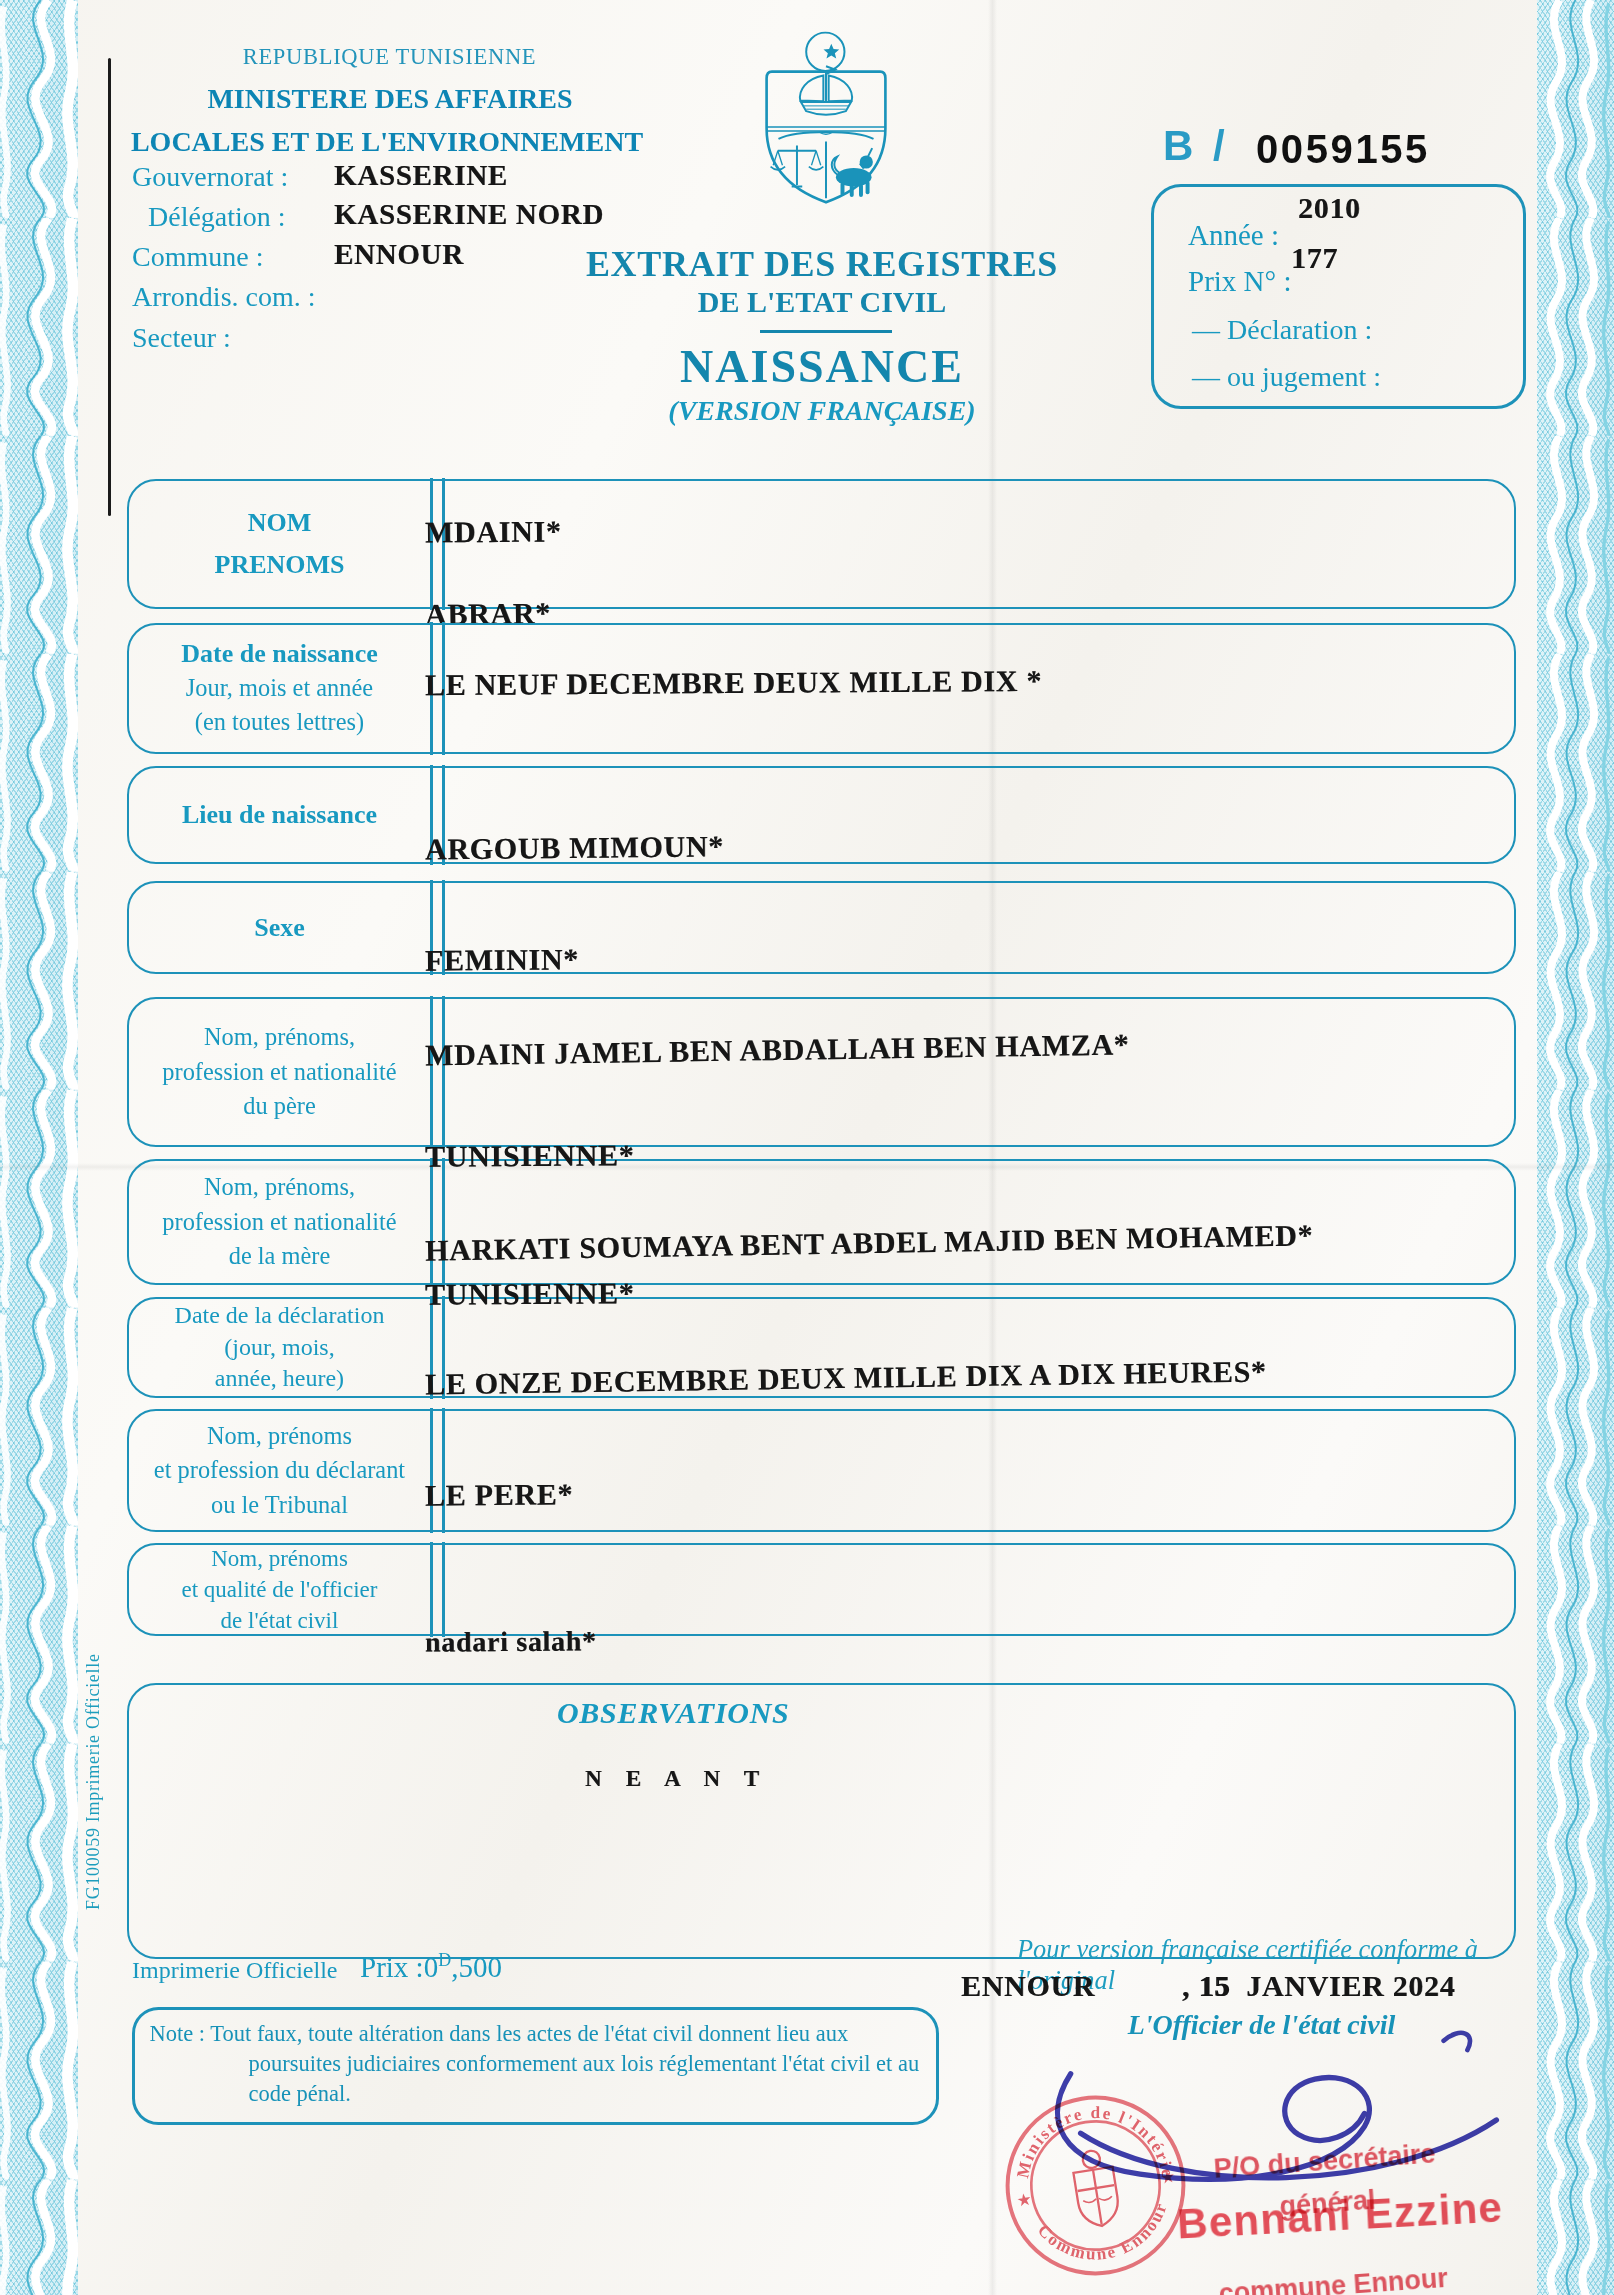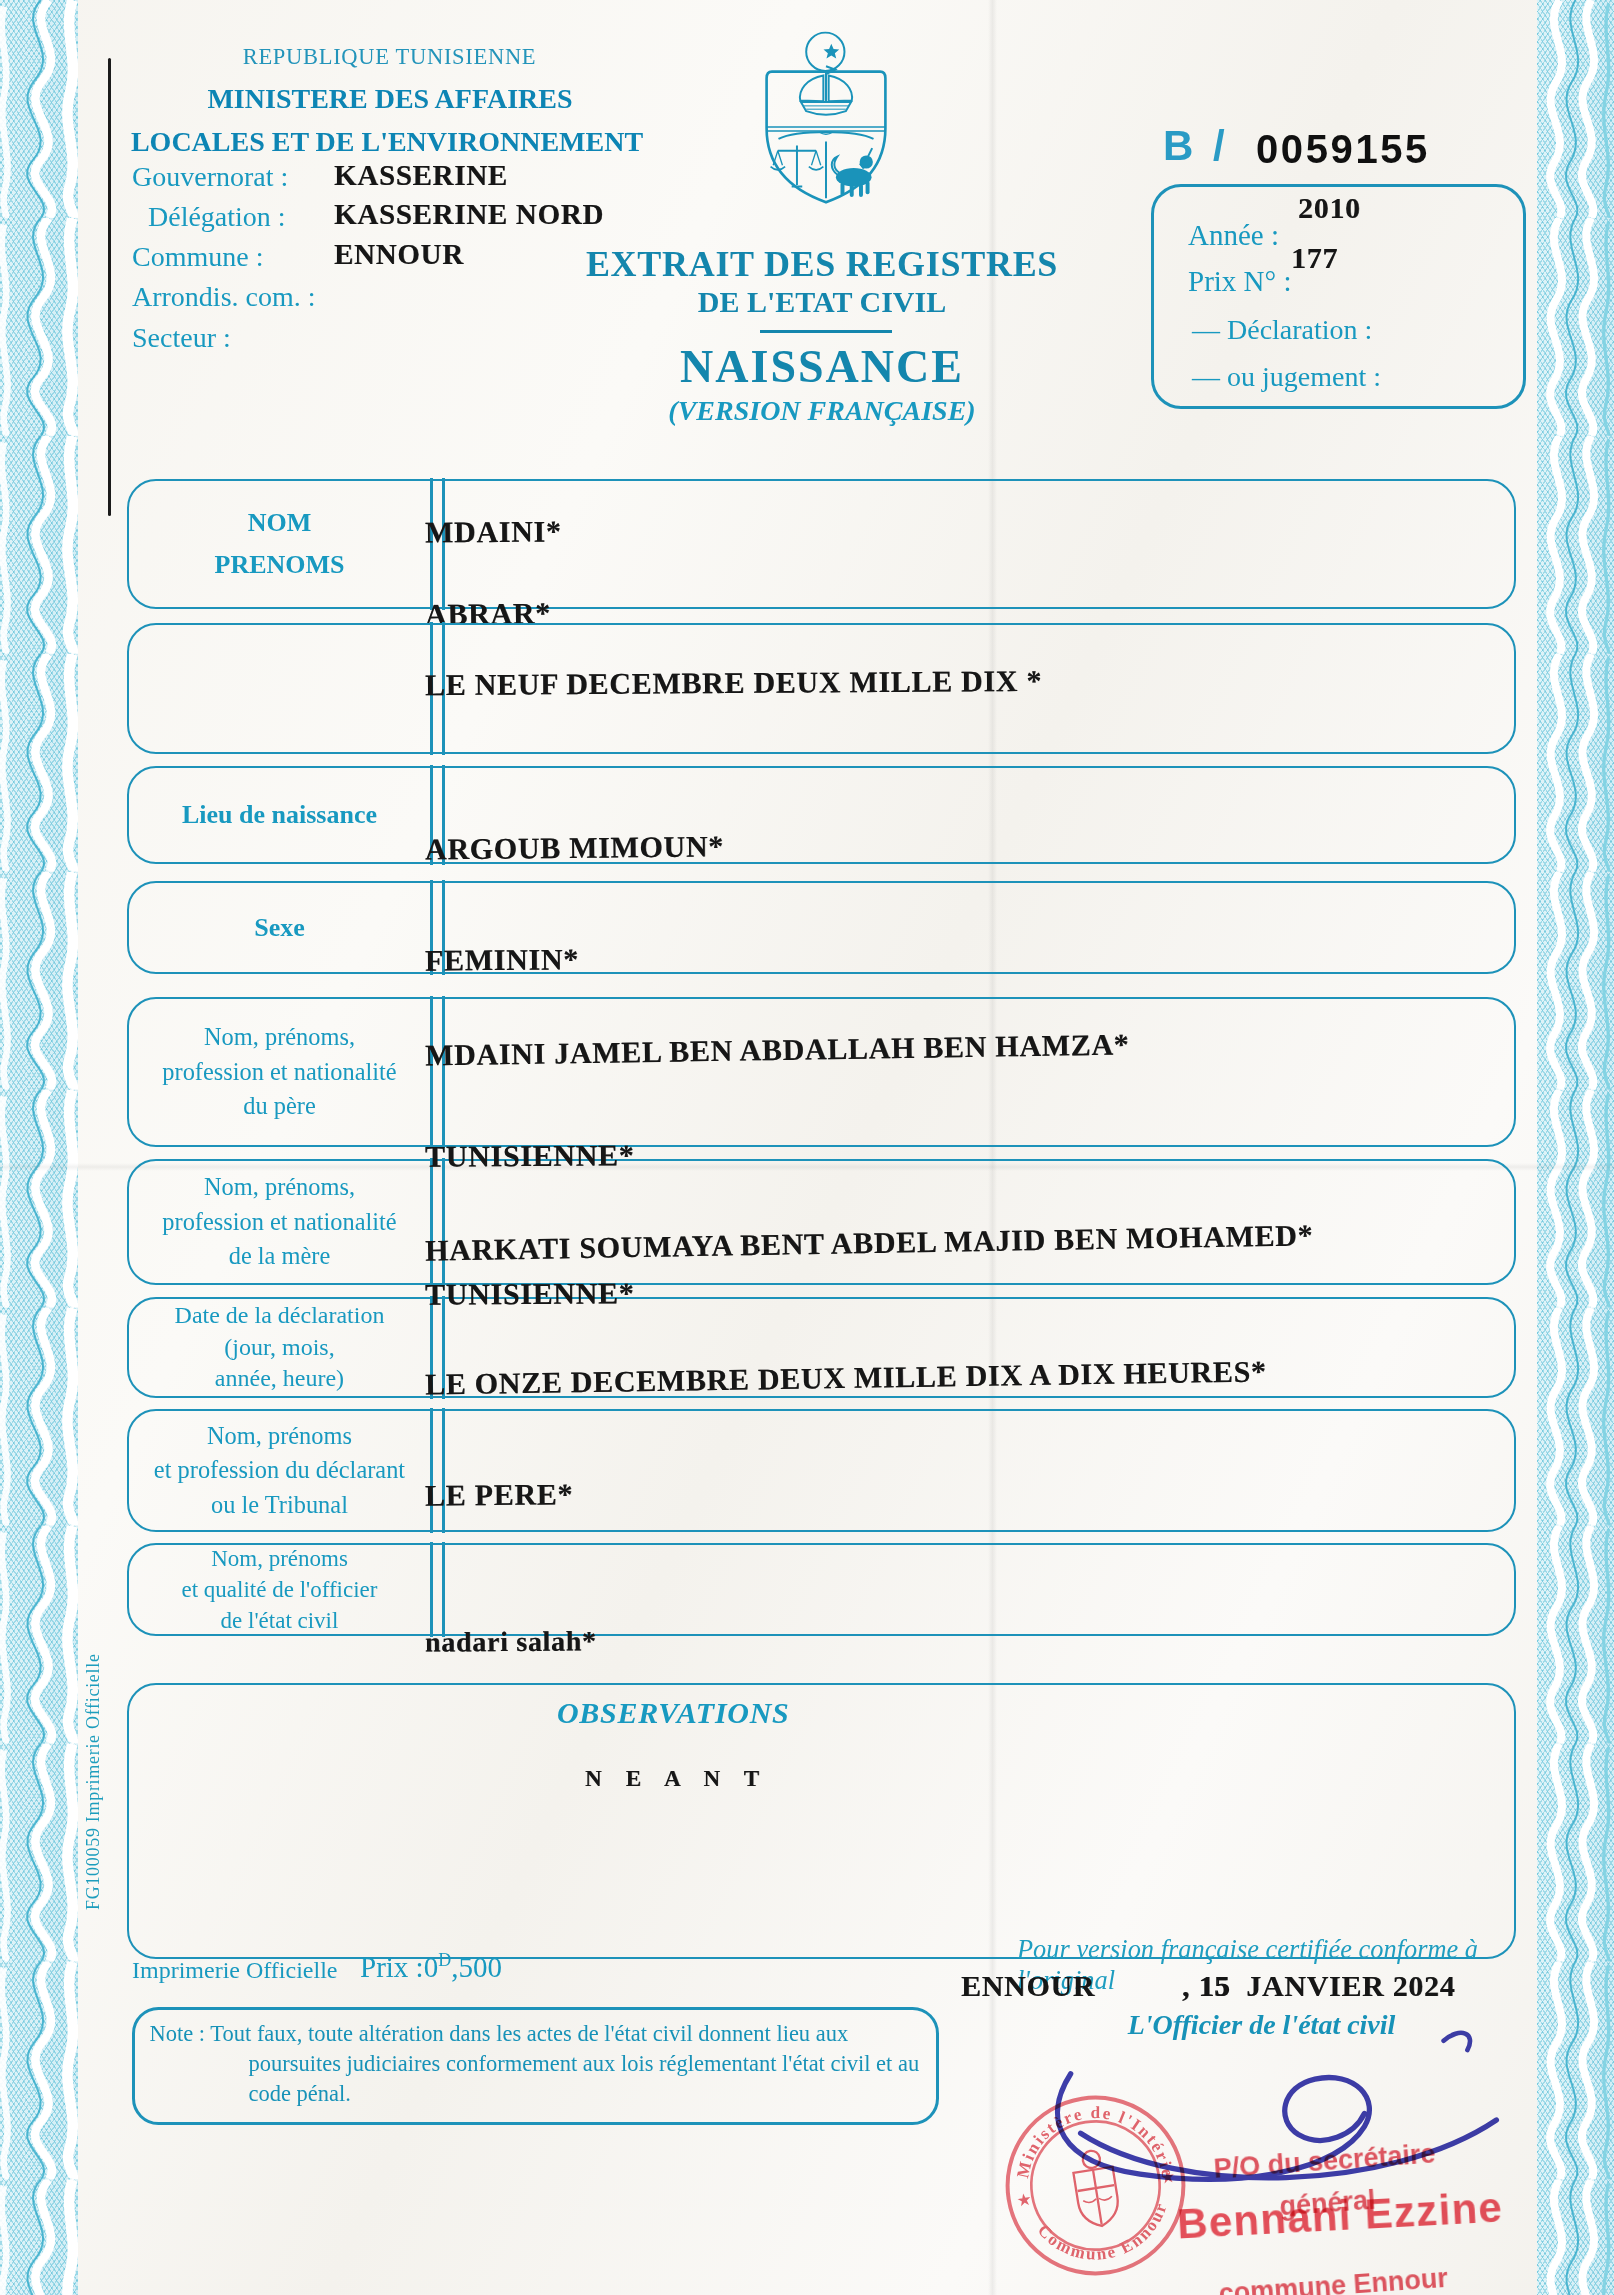--- a/index.html
+++ b/index.html
@@ -149,20 +149,25 @@
         <div class="t1">NOM
 PRENOMS</div>
       </div>
     <span class="val typed" style="top:34px;transform:rotate(-.5deg);">MDAINI*</span>
     <span class="val typed" style="bottom:-24px;transform:rotate(-.8deg);">ABRAR*</span>
   </div>
 
   <div class="row" style="top:623px;height:127px;">
     <i class="dv1"></i>
       <i class="dv2"></i>
+    <div class="lbl">
+      <div class="t1" style="line-height:1.3;">Date de naissance</div>
+      <div class="t2">Jour, mois et année
+(en toutes lettres)</div>
+    </div>
     <span class="val typed" style="top:41px;transform:rotate(-.4deg);">LE NEUF DECEMBRE  DEUX MILLE DIX *</span>
   </div>
 
   <div class="row" style="top:766px;height:94px;">
     <i class="dv1"></i>
       <i class="dv2"></i>
     <div class="lbl">
         <div class="t1">Lieu de naissance</div>
       </div>
     <span class="val typed" style="bottom:-2.6px;transform:rotate(-.6deg);">ARGOUB MIMOUN*</span>

